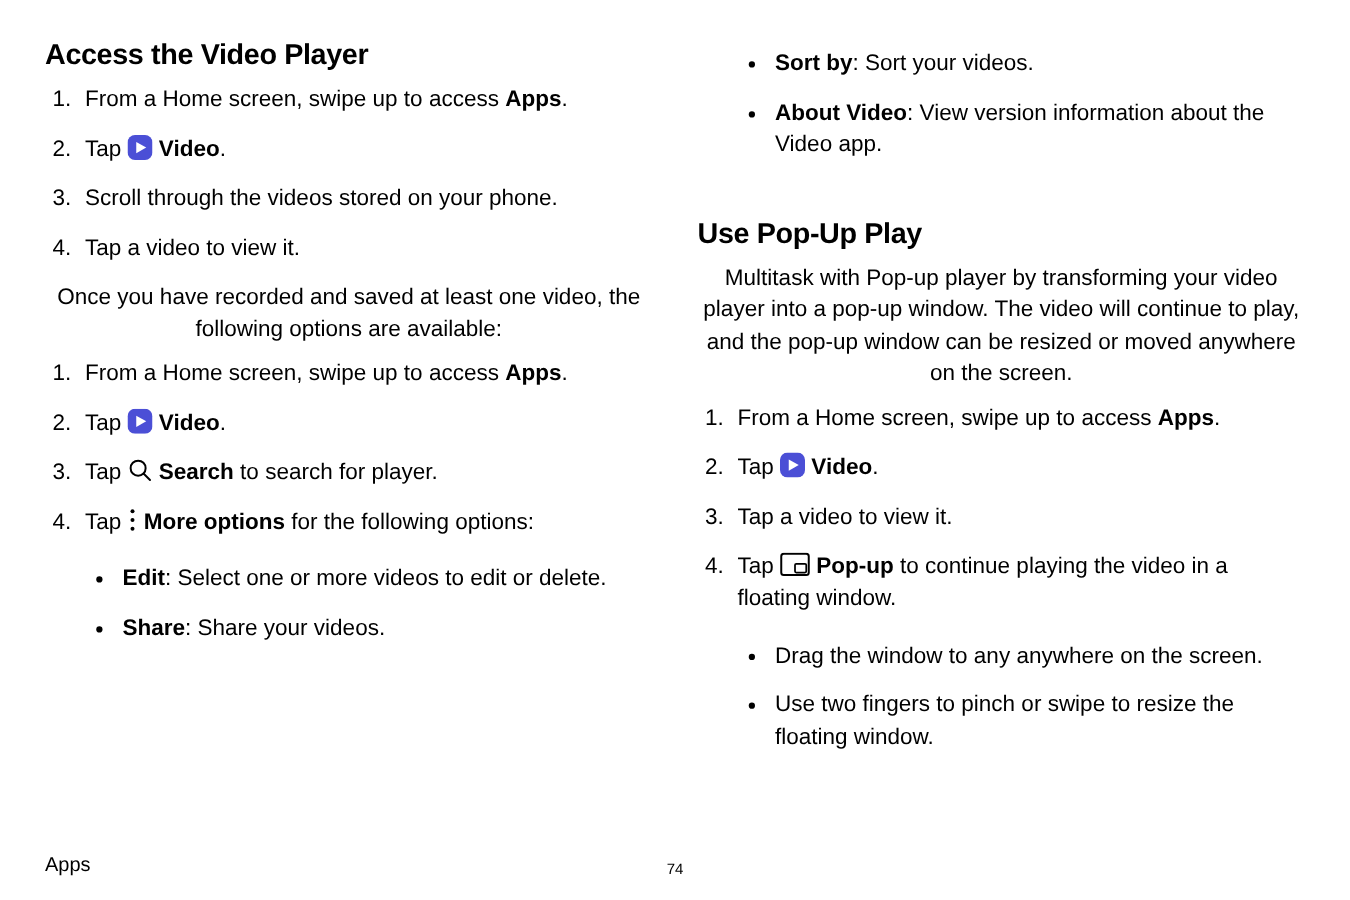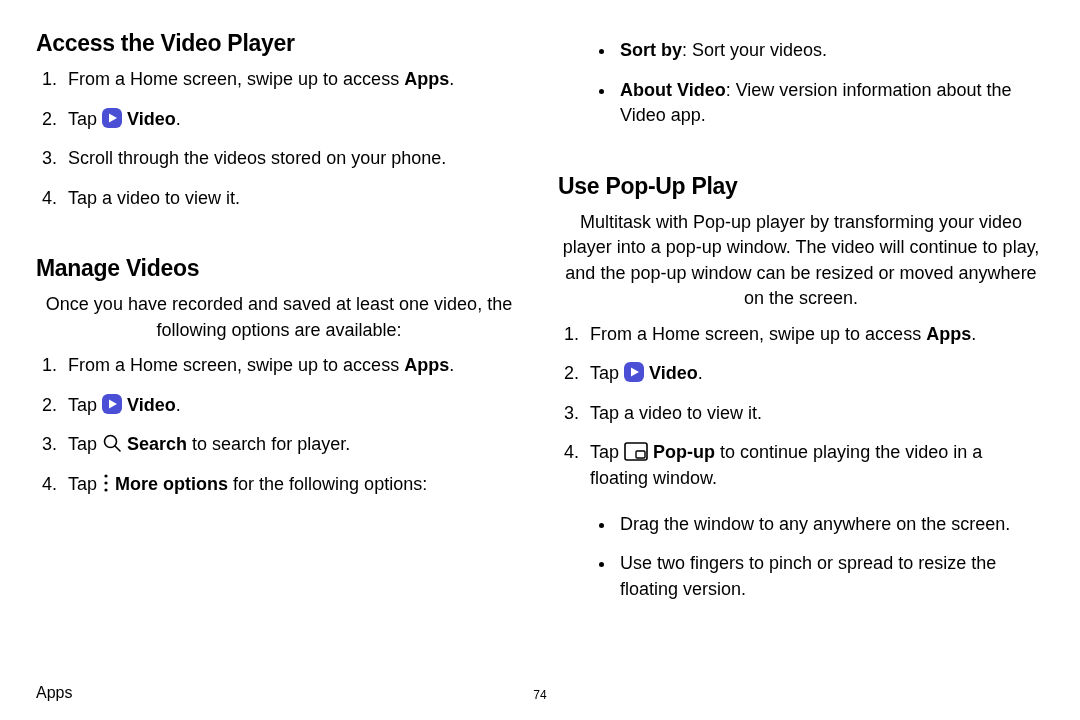--- a/index.html
+++ b/index.html
@@ -91,21 +91,20 @@
             <svg width="20" height="20" viewBox="0 0 20 20">
                 <rect x="0" y="0" width="20" height="20" rx="6" ry="6" fill="#4b4fd6"></rect>
                 <polygon points="7,5.5 7,14.5 15,10" fill="#fff"></polygon>
               </svg>
           </span> <span class="b">Video</span><span>.</span>
         </li>
         <li>Scroll through the videos stored on your phone.</li>
         <li>Tap a video to view it.</li>
       </ol>
 
-      <h2 class="space-top">Manage Videos</h2>
       <p class="intro">Once you have recorded and saved at least one video, the following options are available:</p>
       <ol class="steps">
         <li>
           <span>From a Home screen, swipe up to access </span><span class="b">Apps</span><span>.</span>
         </li>
         <li>
           <span>Tap </span><span class="icon">
             <svg width="20" height="20" viewBox="0 0 20 20">
                 <rect x="0" y="0" width="20" height="20" rx="6" ry="6" fill="#4b4fd6"></rect>
                 <polygon points="7,5.5 7,14.5 15,10" fill="#fff"></polygon>
@@ -121,20 +120,24 @@
           </span> <span class="b">Search</span><span> to search for player.</span>
         </li>
         <li>
           <span>Tap </span><span class="icon">
             <svg width="8" height="20" viewBox="0 0 8 20">
                 <circle cx="4" cy="3" r="1.6" fill="#000"></circle>
                 <circle cx="4" cy="10" r="1.6" fill="#000"></circle>
                 <circle cx="4" cy="17" r="1.6" fill="#000"></circle>
               </svg>
           </span> <span class="b">More options</span><span> for the following options:</span>
+          <ul class="bullets">
+            <li><span class="b">Edit</span><span>: Select one or more videos to edit or delete.</span></li>
+            <li><span class="b">Share</span><span>: Share your videos.</span></li>
+          </ul>
         </li>
       </ol>
     </div>
 
     <div class="col">
       <ul class="bullets bigger" style="margin-top:-2px; padding-left:58px;">
         <li><span class="b">Sort by</span><span>: Sort your videos.</span></li>
         <li><span class="b">About Video</span><span>: View version information about the Video app.</span></li>
       </ul>
 
@@ -155,21 +158,21 @@
         <li>Tap a video to view it.</li>
         <li>
           <span>Tap </span><span class="icon">
             <svg width="24" height="19" viewBox="0 0 24 19">
                 <rect x="1" y="1" width="22" height="17" rx="2" fill="none" stroke="#000" stroke-width="1.6"></rect>
                 <rect x="12" y="9" width="9" height="7" rx="1" fill="none" stroke="#000" stroke-width="1.4"></rect>
               </svg>
           </span> <span class="b">Pop-up</span><span> to continue playing the video in a floating window.</span>
           <ul class="bullets">
             <li>Drag the window to any anywhere on the screen.</li>
-            <li>Use two fingers to pinch or spread to resize the floating version.</li>
+            <li>Use two fingers to pinch or swipe to resize the floating window.</li>
           </ul>
         </li>
       </ol>
     </div>
 
   </div>
 
   <div class="footer-wrap">
     <span>Apps</span>
   </div>

